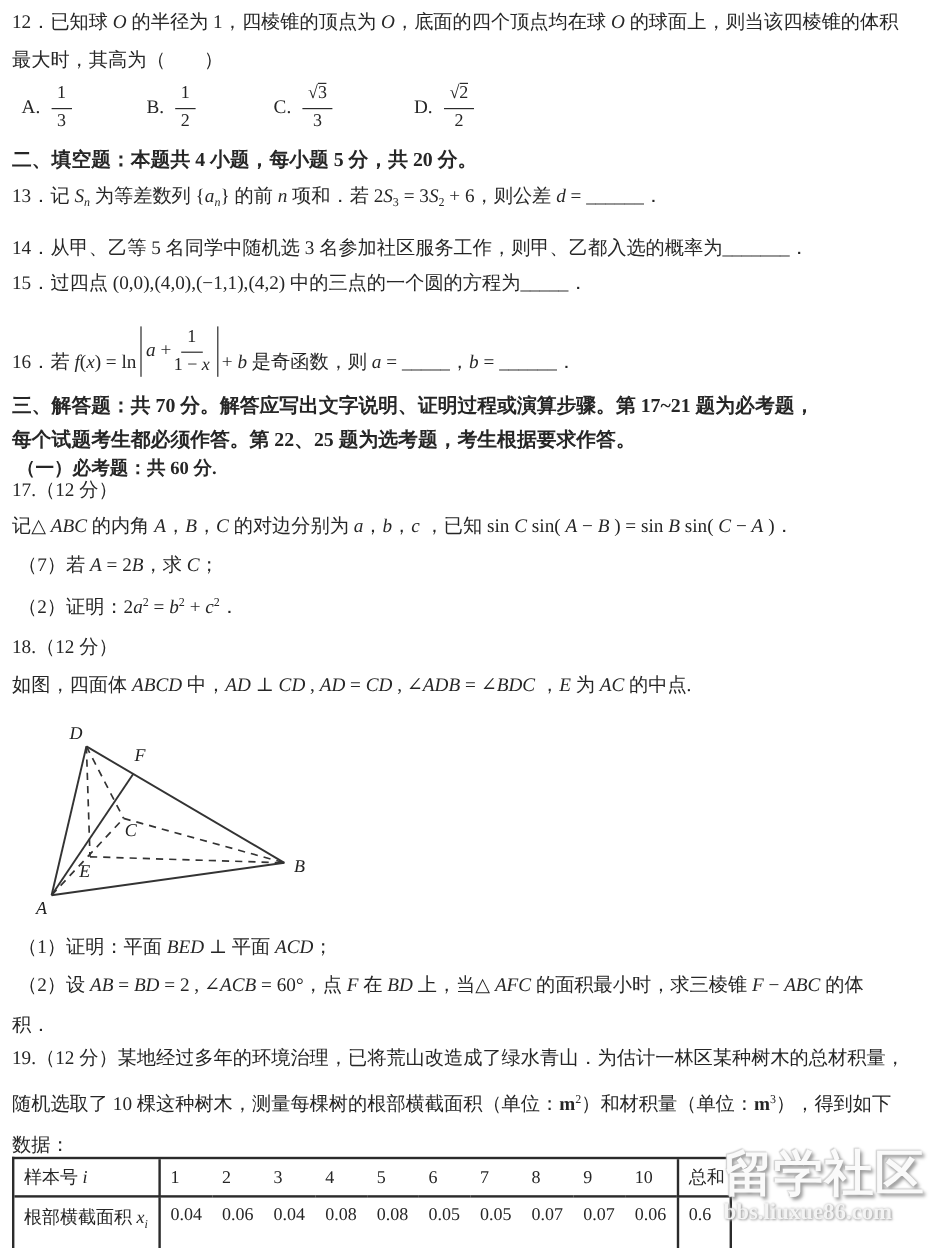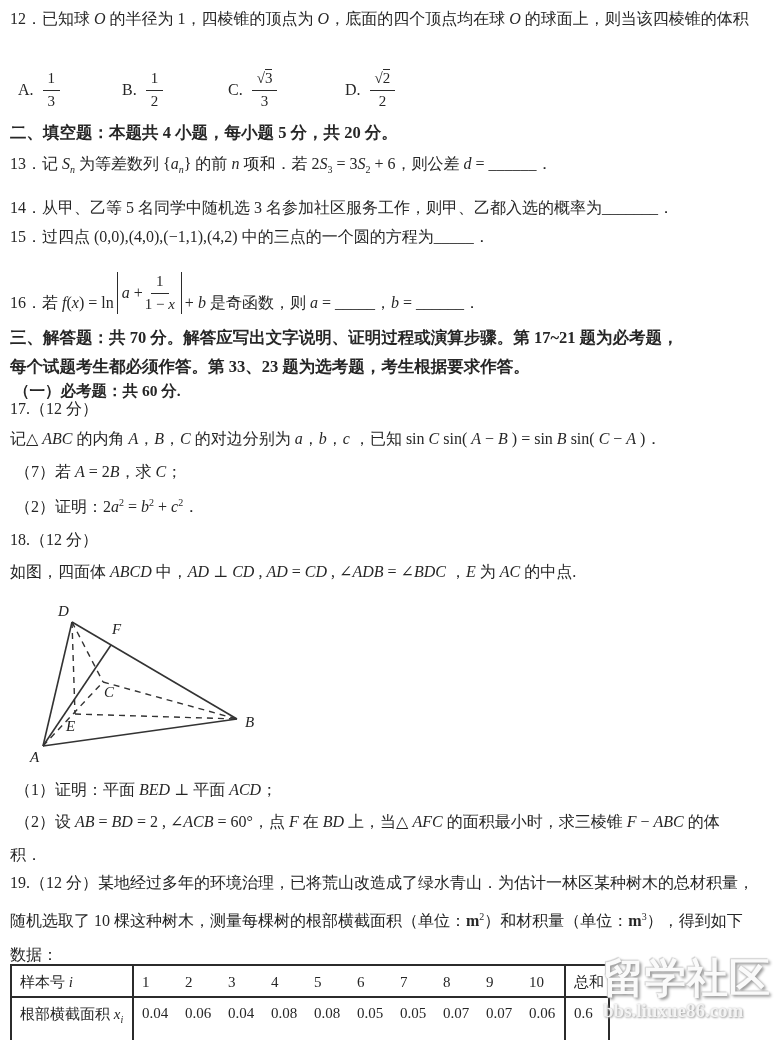--- a/index.html
+++ b/index.html
@@ -46,20 +46,21 @@
     font-size:19px;font-weight:bold;color:#f4f4f4;
     text-shadow:1px 1px 2px #a8a8a8,0 0 2px #c4c4c4;line-height:20px;
   }
 </style>
 </head>
 <body>
 
 <div class="page">
 
   <div class="line" style="top:8px;left:10px"><span>12．已知球 </span><span class="s-i">O</span><span> 的半径为 1，四棱锥的顶点为 </span><span class="s-i">O</span><span>，底面的四个顶点均在球 </span><span class="s-i">O</span><span> 的球面上，则当该四棱锥的体积</span></div>
+  <div class="line" style="top:40px;left:10px">最大时，其高为（　　）</div>
 
   <div class="opt" style="top:66px;left:18px">
     <span>A.</span>
     <span class="frac">
       <span class="fn"><span>1</span></span>
       <span class="fd"><span>3</span></span>
     </span>
   </div>
   <div class="opt" style="top:66px;left:122px">
     <span>B.</span>
@@ -95,21 +96,21 @@
       <span><span class="s-i">a</span><span> + </span></span>
       <span class="frac">
         <span class="fn"><span>1</span></span>
         <span class="fd"><span>1 − </span><span class="s-i">x</span></span>
       </span>
     </span>
     <span><span> + </span><span class="s-i">b</span><span> 是奇函数，则 </span><span class="s-i">a</span><span> = _____，</span><span class="s-i">b</span><span> = ______．</span></span>
   </div>
 
   <div class="line bold" style="top:327px;left:10px">三、解答题：共 70 分。解答应写出文字说明、证明过程或演算步骤。第 17~21 题为必考题，</div>
-  <div class="line bold" style="top:356px;left:10px">每个试题考生都必须作答。第 33、23 题为选考题，考生根据要求作答。</div>
+  <div class="line bold" style="top:356px;left:10px">每个试题考生都必须作答。第 22、25 题为选考题，考生根据要求作答。</div>
   <div class="line bold" style="top:380px;left:14px;font-size:15.5px">（一）必考题：共 60 分.</div>
 
   <div class="line" style="top:398px;left:10px">17.（12 分）</div>
   <div class="line" style="top:428px;left:10px"><span>记△ </span><span class="s-i">ABC</span><span> 的内角 </span><span class="s-i">A</span><span>，</span><span class="s-i">B</span><span>，</span><span class="s-i">C</span><span> 的对边分别为 </span><span class="s-i">a</span><span>，</span><span class="s-i">b</span><span>，</span><span class="s-i">c</span><span> ，已知 sin </span><span class="s-i">C</span><span> sin( </span><span class="s-i">A</span><span> − </span><span class="s-i">B</span><span> ) = sin </span><span class="s-i">B</span><span> sin( </span><span class="s-i">C</span><span> − </span><span class="s-i">A</span><span> )．</span></div>
   <div class="line" style="top:461px;left:15px"><span>（7）若 </span><span class="s-i">A</span><span> = 2</span><span class="s-i">B</span><span>，求 </span><span class="s-i">C</span><span>；</span></div>
   <div class="line" style="top:492px;left:15px"><span>（2）证明：2</span><span class="s-i">a</span><span class="s-sup">2</span><span> = </span><span class="s-i">b</span><span class="s-sup">2</span><span> + </span><span class="s-i">c</span><span class="s-sup">2</span><span>．</span></div>
 
   <div class="line" style="top:529px;left:10px">18.（12 分）</div>
   <div class="line" style="top:561px;left:10px"><span>如图，四面体 </span><span class="s-i">ABCD</span><span> 中，</span><span class="s-i">AD</span><span> ⊥ </span><span class="s-i">CD</span><span> , </span><span class="s-i">AD</span><span> = </span><span class="s-i">CD</span><span> , ∠</span><span class="s-i">ADB</span><span> = ∠</span><span class="s-i">BDC</span><span> ，</span><span class="s-i">E</span><span> 为 </span><span class="s-i">AC</span><span> 的中点.</span></div>
 

